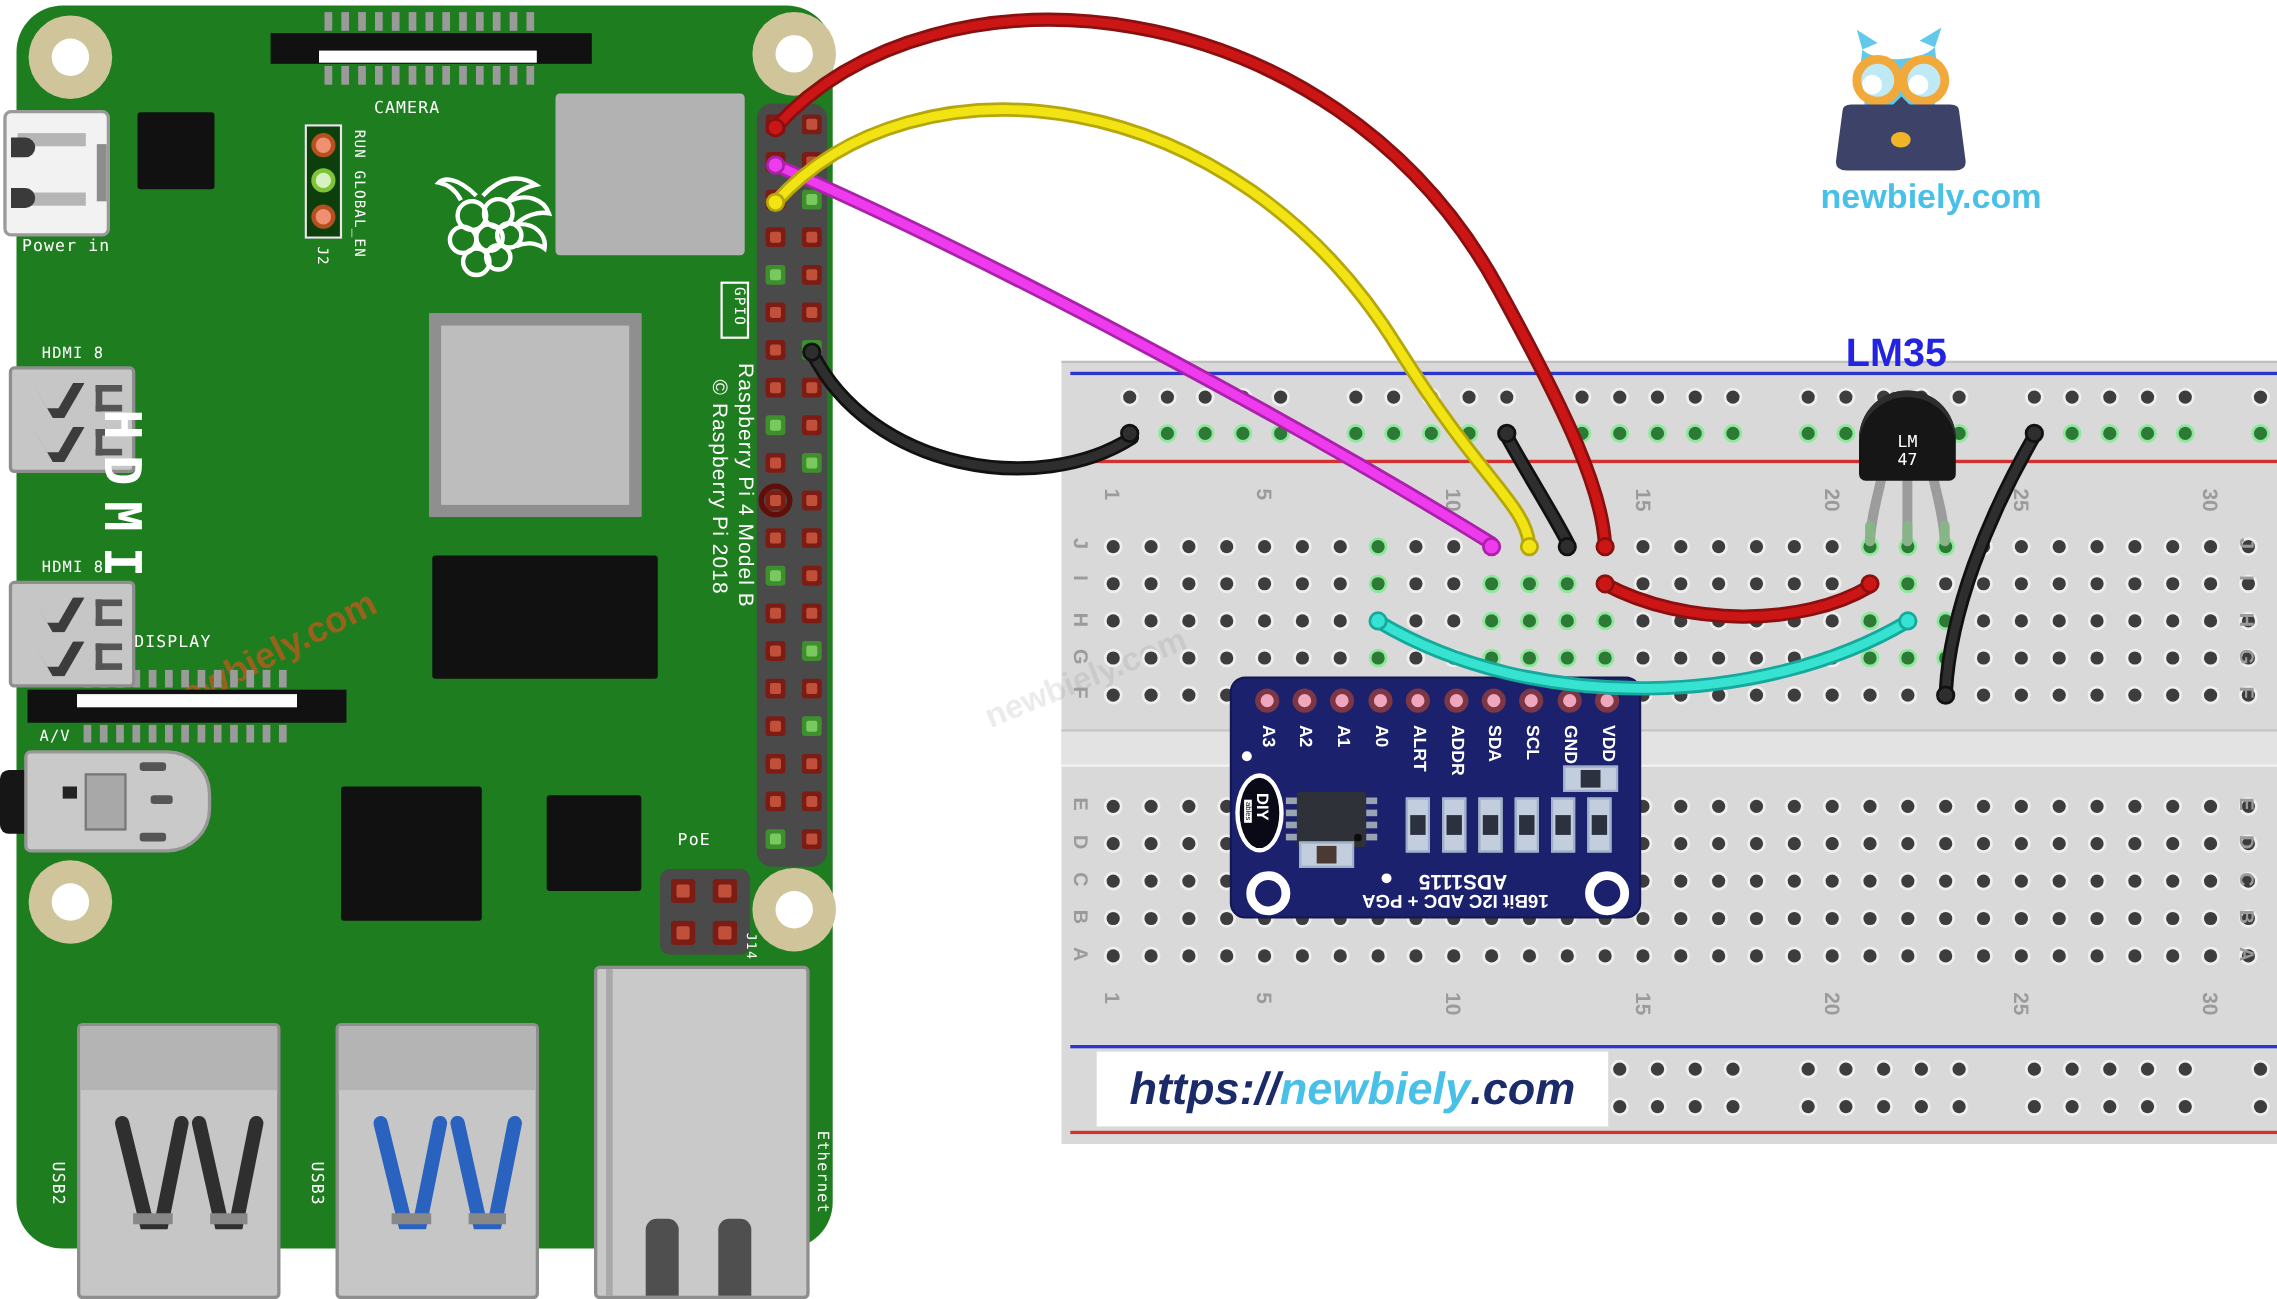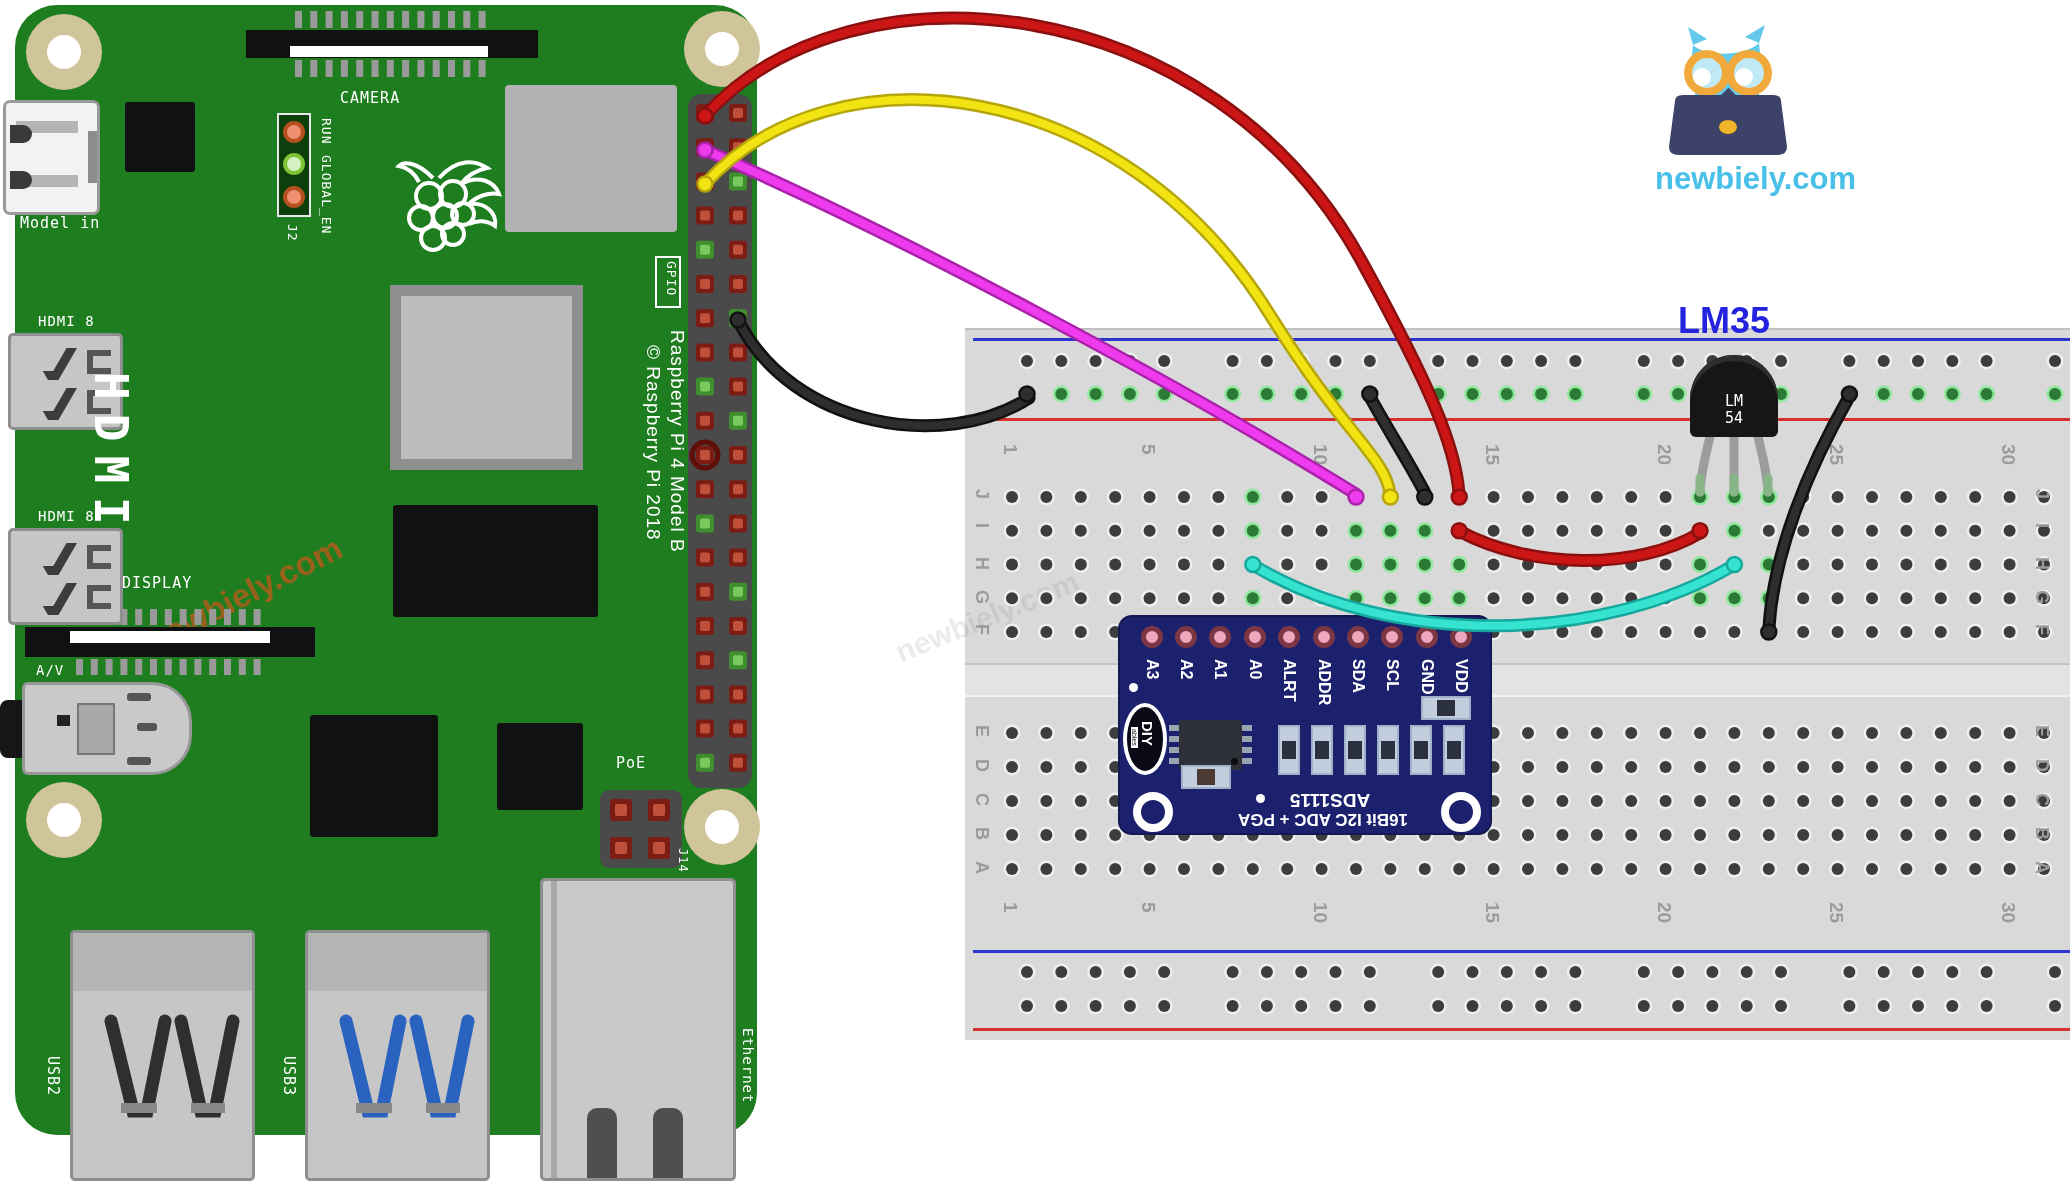--- a/index.html
+++ b/index.html
@@ -149,21 +149,21 @@
   <div class="abs silk vrot" style="left:688px;top:330px;font-family:'Liberation Sans',sans-serif;font-size:19px;">Raspberry Pi 4 Model B</div>
   <div class="abs silk vrot" style="left:664px;top:345px;font-family:'Liberation Sans',sans-serif;font-size:19px;">© Raspberry Pi 2018</div>
 
   <div class="abs" style="left:3px;top:100px;width:97px;height:115px;background:#f2f2f2;border:3px solid #9a9a9a;border-radius:7px;box-sizing:border-box;">
     <div class="abs" style="left:10px;top:18px;width:62px;height:12px;background:#b5b5b5;"></div>
     <div class="abs" style="left:10px;top:72px;width:62px;height:12px;background:#b5b5b5;"></div>
     <div class="abs" style="left:4px;top:22px;width:22px;height:18px;background:#3a3a3a;border-radius:0 9px 9px 0;"></div>
     <div class="abs" style="left:4px;top:68px;width:22px;height:18px;background:#3a3a3a;border-radius:0 9px 9px 0;"></div>
     <div class="abs" style="left:82px;top:28px;width:9px;height:52px;background:#8d8d8d;"></div>
   </div>
-  <div class="abs silk lbl" style="left:20px;top:214px;">Model in</div>
+  <div class="abs silk lbl" style="left:20px;top:214px;">Power in</div>
 
   <div class="abs silk lbl" style="left:38px;top:313px;font-size:14px;">HDMI 8</div>
   <div class="port" style="left:8px;top:333px;width:115px;height:97px;">
     <div class="abs" style="left:8px;top:12px;width:58px;height:32px;background:#3c3c3c;clip-path:polygon(0 0,18% 0,50% 100%,68% 100%,100% 0,82% 0,59% 72%,41% 72%,18% 0);"></div>
     <div class="abs" style="left:8px;top:52px;width:58px;height:32px;background:#3c3c3c;clip-path:polygon(0 0,18% 0,50% 100%,68% 100%,100% 0,82% 0,59% 72%,41% 72%,18% 0);"></div>
     <div class="abs" style="left:76px;top:14px;width:24px;height:24px;border:6px solid #555;border-right:none;box-sizing:border-box;"></div>
     <div class="abs" style="left:76px;top:54px;width:24px;height:24px;border:6px solid #555;border-right:none;box-sizing:border-box;"></div>
   </div>
   <div class="abs silk lbl" style="left:38px;top:508px;font-size:14px;">HDMI 8</div>
   <div class="port" style="left:8px;top:528px;width:115px;height:97px;">
@@ -1282,24 +1282,29 @@
       <path d="M1734,428 L1734,492"></path>
       <path d="M1756,428 C1762,455 1767,470 1768,492"></path>
     </g>
     <g stroke="#86b886" stroke-width="9" fill="none" stroke-linecap="round" opacity="0.9">
       <path d="M1700,478 L1700,492"></path>
         <path d="M1734,478 L1734,492"></path>
         <path d="M1768,478 L1768,492"></path>
     </g>
   </svg>
   <div class="abs" id="lm35-body">
-    <div><span>LM</span><br><span>54</span></div>
+    <div><span>LM</span><br><span>47</span></div>
   </div>
   <div class="abs" style="left:1678px;top:300px;width:110px;font-family:'Liberation Sans',sans-serif;font-weight:bold;font-size:36px;color:#2424e0;">LM35</div>
 
+  <div class="abs" id="url-box">
+    <span style="color:#1b2a68;">https://</span>
+      <span style="color:#49c0e8;">newbiely</span>
+      <span style="color:#1b2a68;">.com</span>
+  </div>
 
   <div class="abs" style="left:1655px;top:15px;width:190px;height:185px;">
     <svg width="190" height="185">
       <path d="M38,30 C50,42 90,42 104,28 L108,66 L34,66 Z" fill="#62c9ea"></path>
       <path d="M38,30 L33,12 L52,24 Z" fill="#62c9ea"></path>
         <path d="M104,28 L110,10 L90,22 Z" fill="#62c9ea"></path>
       <rect x="40" y="60" width="64" height="30" fill="#62c9ea"></rect>
       <circle cx="52" cy="58" r="19" fill="#bfe9f5" stroke="#f2a93b" stroke-width="8"></circle>
       <circle cx="94" cy="58" r="19" fill="#bfe9f5" stroke="#f2a93b" stroke-width="8"></circle>
       <circle cx="47" cy="62" r="9" fill="#fff"></circle>

